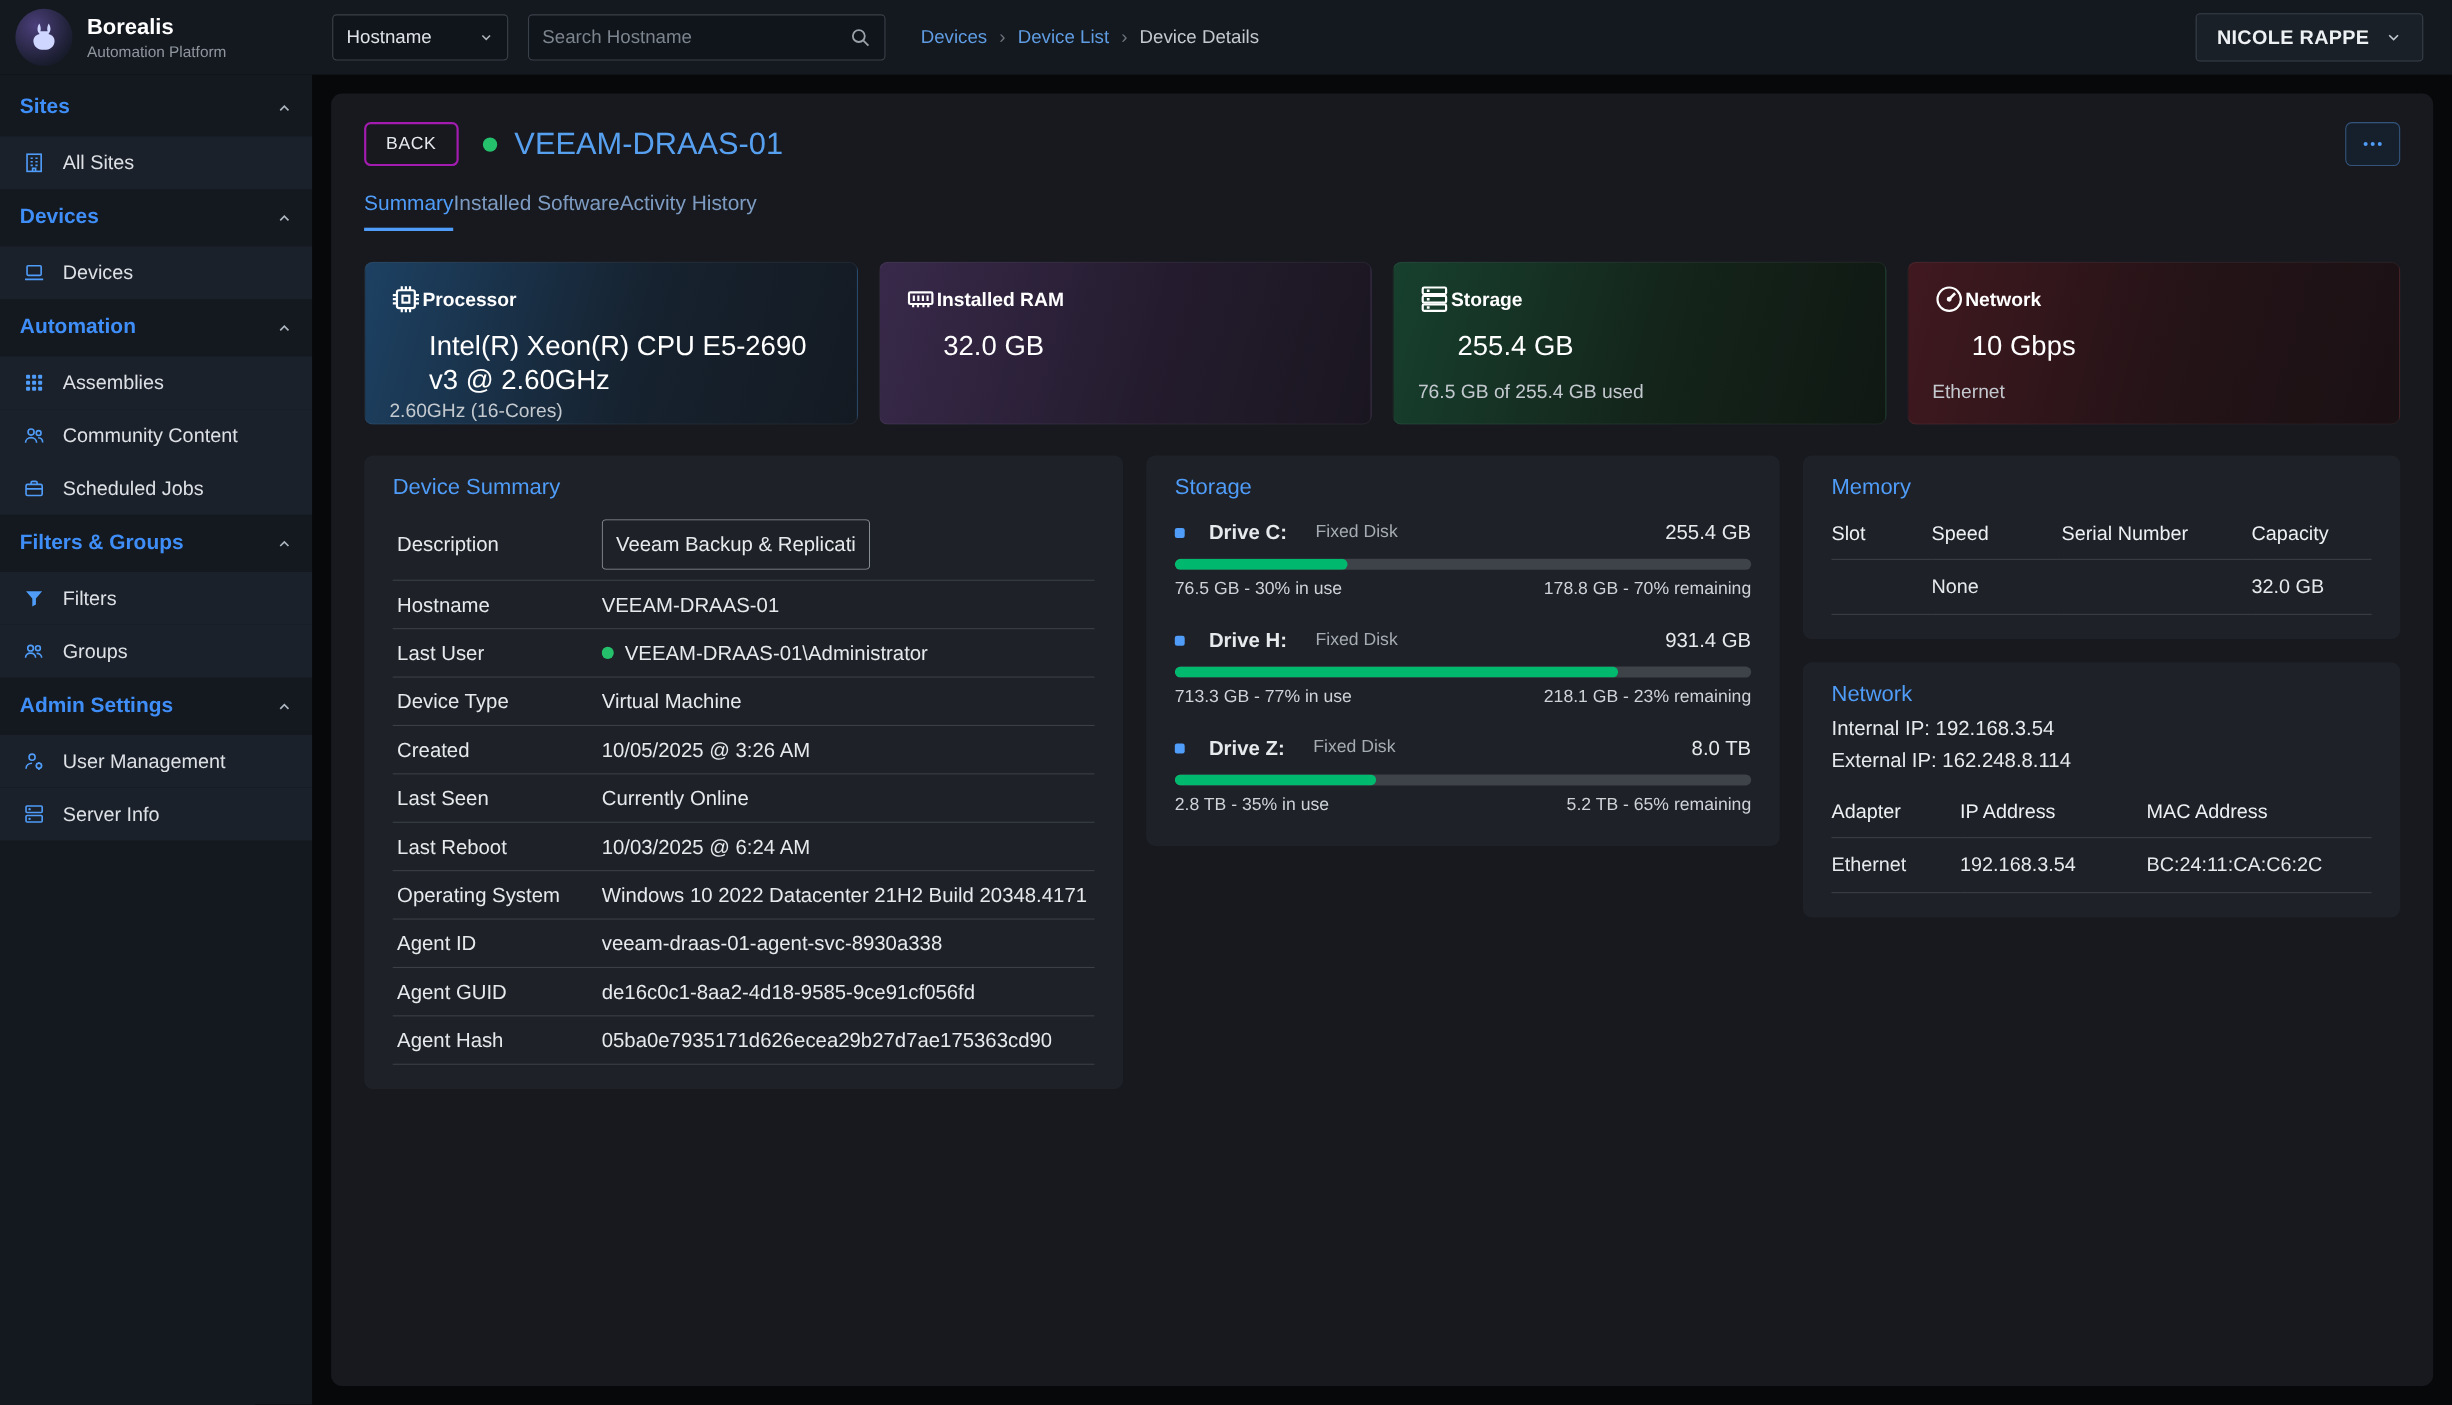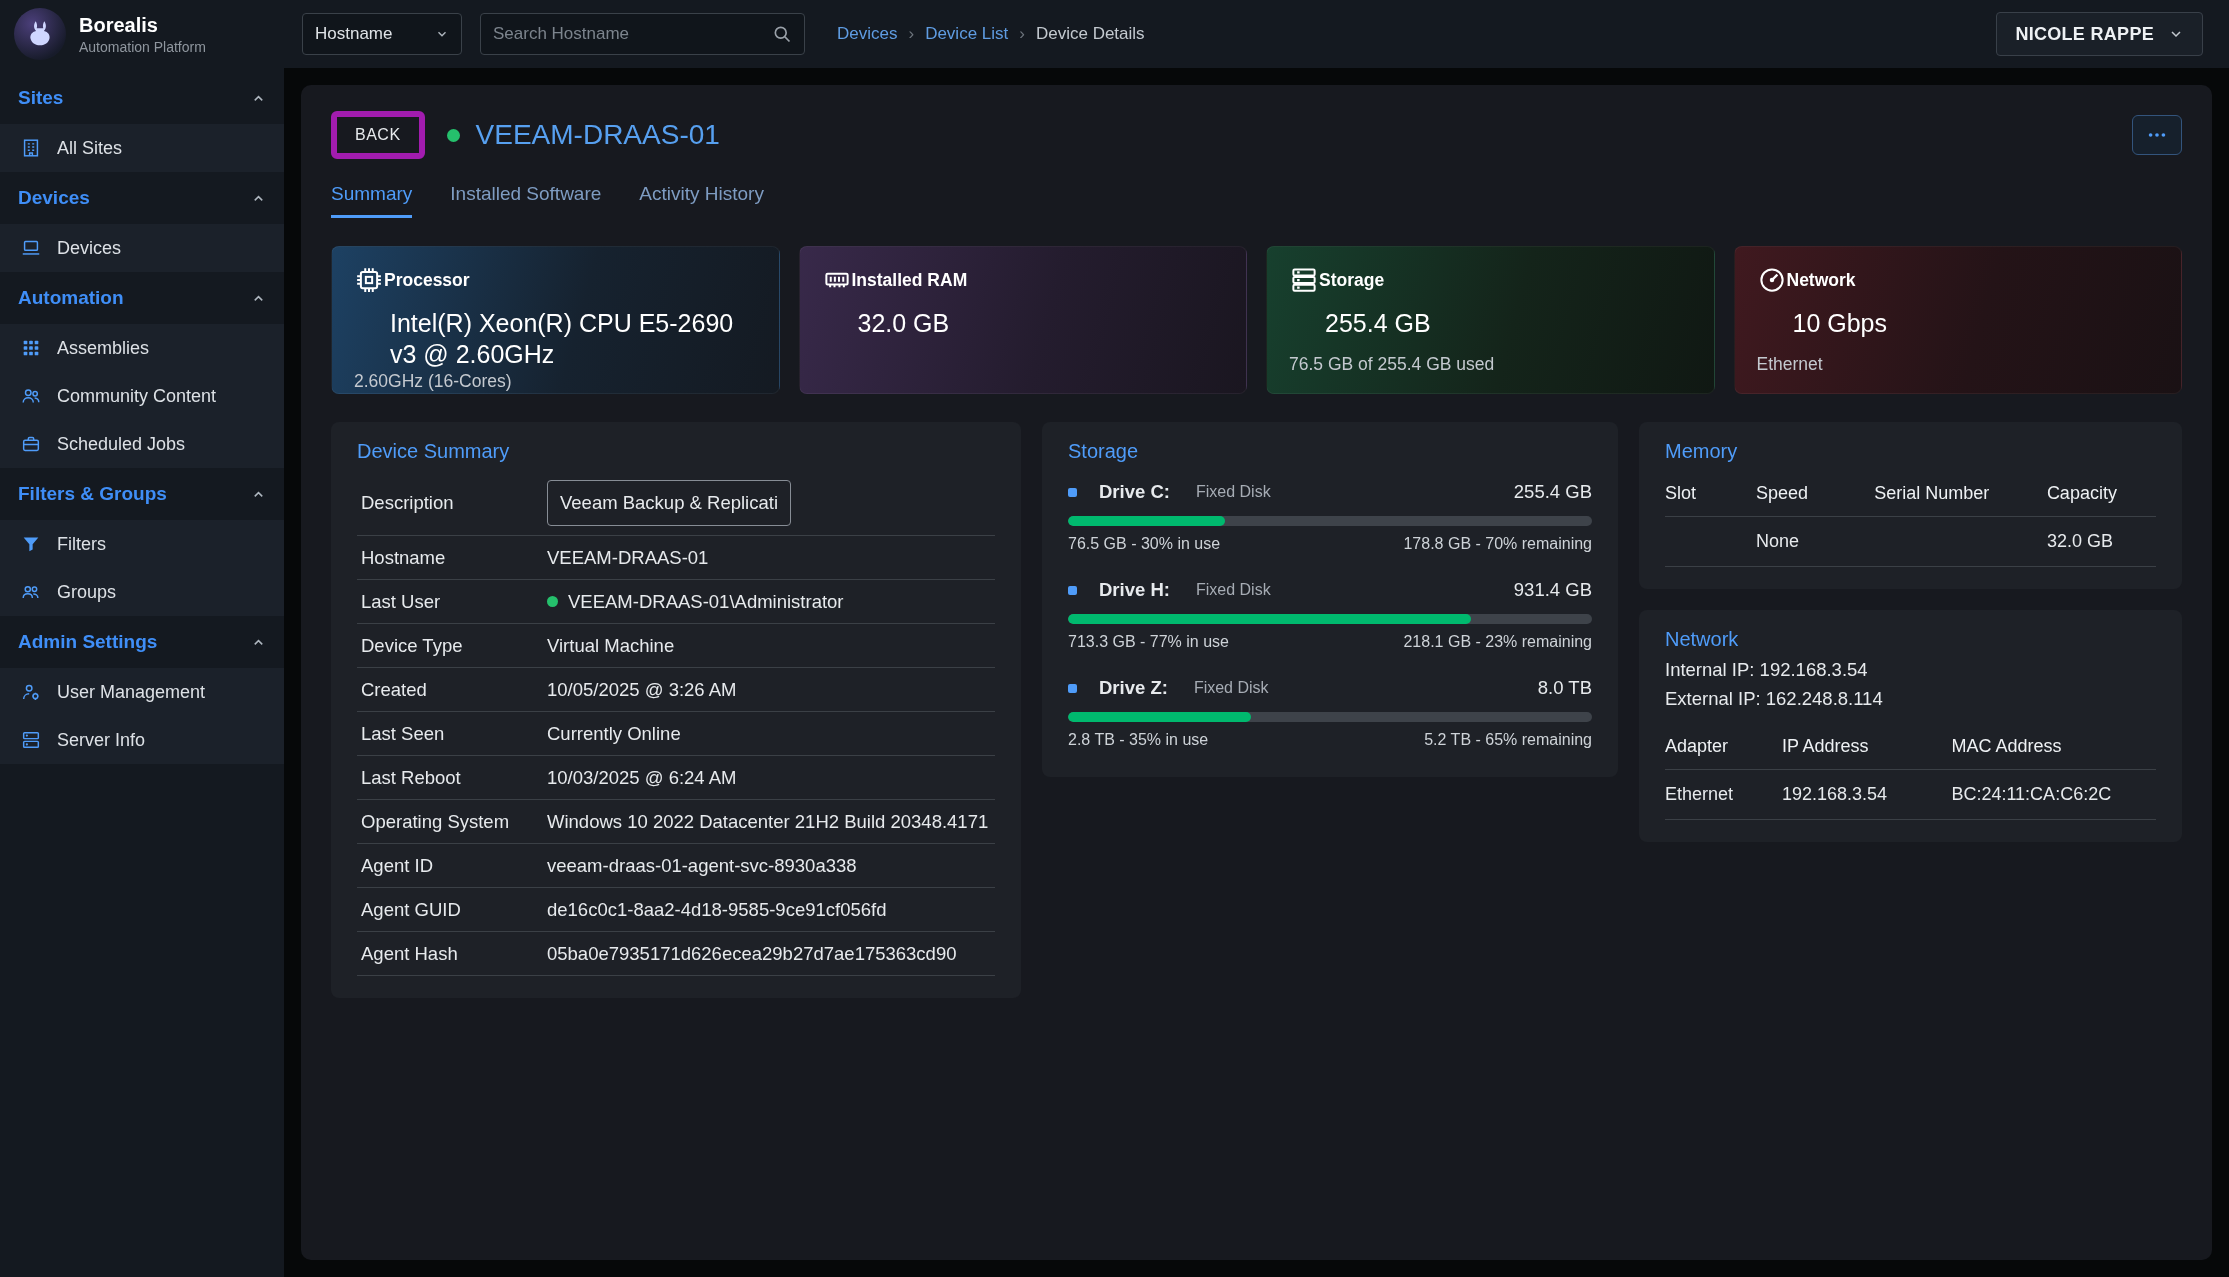--- a/index.html
+++ b/index.html
@@ -37,26 +37,26 @@
   .sidebar { background: #141920; padding-top: 4px; overflow: hidden; }
   .side-header { display: flex; align-items: center; justify-content: space-between; padding: 15px 18px; color: #3f8ef7; font-weight: bold; font-size: 19px; cursor: pointer; }
   .side-item { display: flex; align-items: center; gap: 15px; padding: 13px 20px; background: #1b212a; font-size: 18px; color: #dde1e6; cursor: pointer; }
   .side-icon { width: 22px; height: 22px; display: flex; flex-shrink: 0; }
 
   
   .content { background: #060809; padding: 17px; overflow: hidden; }
   .main-panel { width: 100%; height: 100%; background: #17191f; border-radius: 10px; padding: 26px 30px; }
 
   .device-header { display: flex; align-items: center; gap: 16px; }
-  .back-btn { background: transparent; border: 6px solid #a21caf; color: #e7eaed; border-radius: 6px; padding: 9px 18px; font-size: 16px; letter-spacing: .5px; cursor: pointer; font-family: inherit; }
+  .back-btn { background: transparent; border: 2px solid #a21caf; color: #e7eaed; border-radius: 6px; padding: 9px 18px; font-size: 16px; letter-spacing: .5px; cursor: pointer; font-family: inherit; }
   .status-dot { width: 13px; height: 13px; border-radius: 50%; background: #25c06c; margin-left: 6px; flex-shrink: 0; }
   .device-title { font-size: 28px; color: #57a0f0; font-weight: 400; }
   .menu-btn { width: 50px; height: 40px; border: 1px solid #33547c; background: #16202c; border-radius: 6px; color: #4f9cf9; display: flex; align-items: center; justify-content: center; cursor: pointer; }
 
-  .tabs { display: flex; gap: 38px; margin-top: 24px; }
+  .tabs { display: flex; margin-top: 24px; }
   .tab { font-size: 19px; color: #7e9cc2; padding-bottom: 10px; cursor: pointer; }
   .tab.active { color: #4f9cf9; border-bottom: 3px solid #4f9cf9; }
 
   .stat-cards { display: flex; gap: 19px; margin-top: 28px; }
   .stat-card { flex: 1; height: 148px; border-radius: 8px; padding: 18px 22px; display: flex; flex-direction: column; border: 1px solid rgba(255,255,255,.05); }
   .stat-top { display: flex; align-items: center; }
   .stat-label { font-size: 17.5px; font-weight: bold; color: #ffffff; }
   .stat-value { font-size: 25px; color: #ffffff; margin-top: 13px; line-height: 1.25; margin-left: 36px; }
   .stat-sub { font-size: 17.5px; color: #c4c9cf; margin-top: auto; min-height: 20px; }
   .stat-card.processor { background: linear-gradient(105deg, #1d4163 0%, #16222f 55%, #141a22 100%); }

